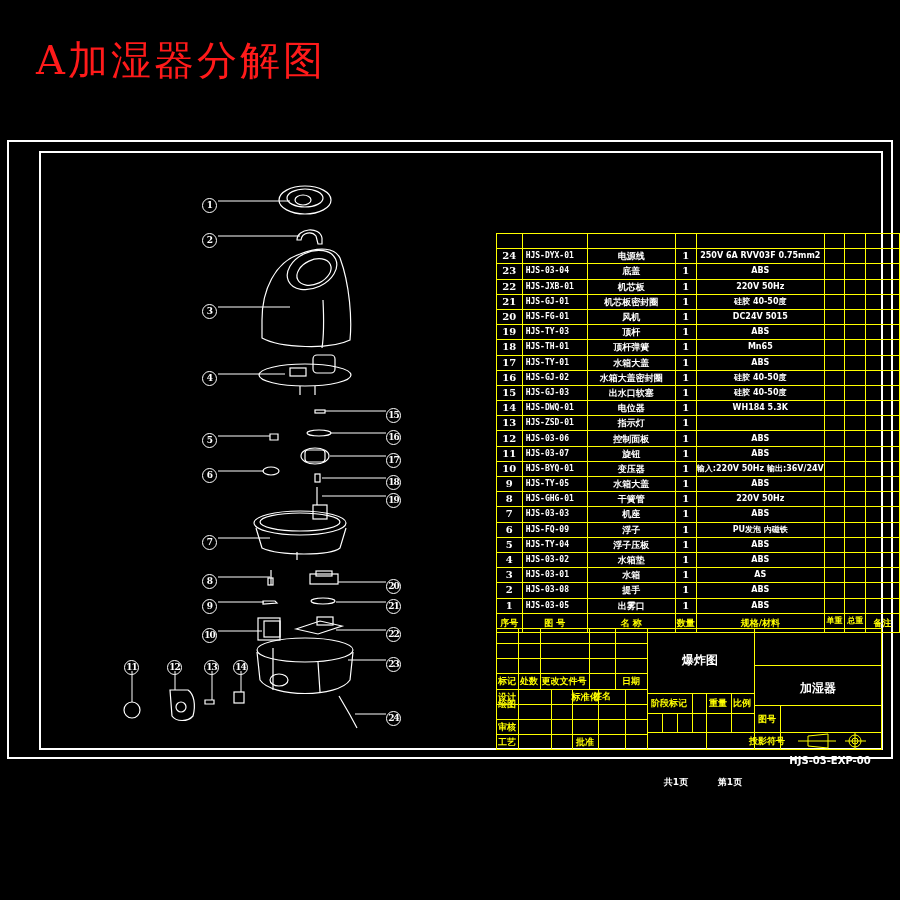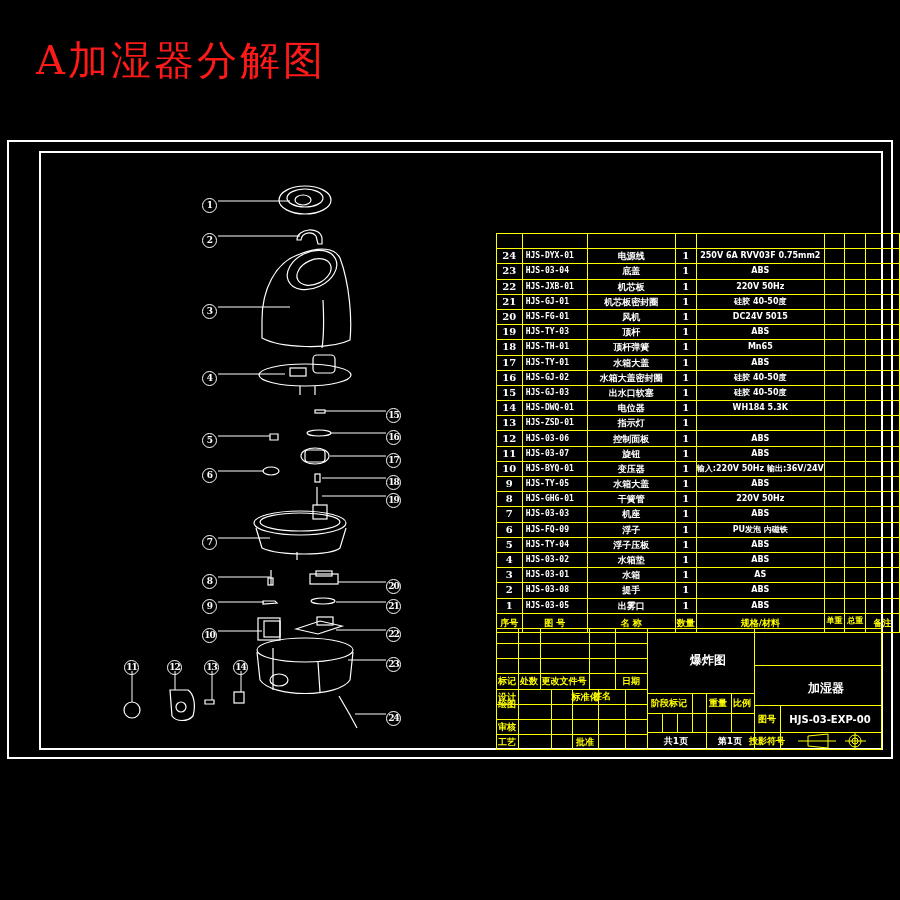--- a/index.html
+++ b/index.html
@@ -23,22 +23,22 @@
   .bom td.spec { font-size:8px; }
   .bom tr.hdr td { color:#ffff00; font-size:9px; height:18px; }
   .bom td.wt { padding:0; }
   .wt-split { display:flex; height:100%; }
   .wt-split span { flex:1; color:#ffff00; font-size:8px; border-right:1px solid #ffff00; }
   .wt-split span:last-child { border-right:none; }
   .tb { position:absolute; left:496px; top:628px; width:386px; height:122px; }
   .tb .ln { position:absolute; background:#ffff00; }
   .tb .txt { position:absolute; font-size:9px; font-weight:bold; color:#ffff00;
              white-space:nowrap; transform:translate(-50%,-50%); }
-  .tb .txt.w { color:#fff; }
-  .tb .big { font-size:12px; color:#fff;margin-left:8px; }
+  .tb .txt.w { color:#fff;margin-top:41px; }
+  .tb .big { font-size:12px; color:#fff; }
 </style>
 </head>
 <body>
 
 <div class="title">A加湿器分解图</div>
 <div class="frame-outer"></div>
 <div class="frame-inner"></div>
 
 <svg class="drawing" width="900" height="900" stroke="#fff" fill="none" stroke-width="1.2">
 

